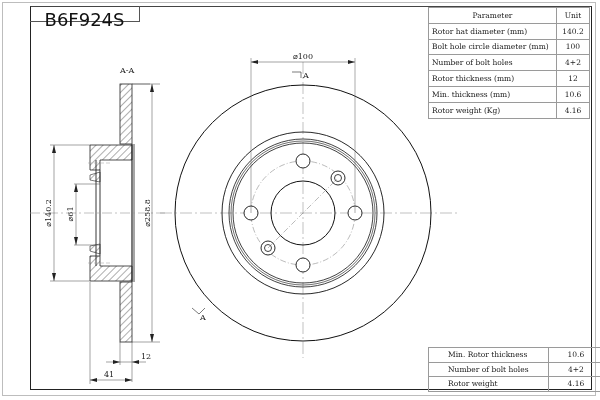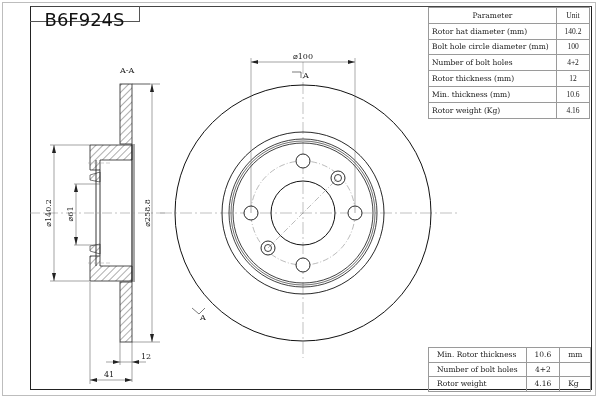--- a/index.html
+++ b/index.html
@@ -3,24 +3,24 @@
   <meta charset="utf-8">
   <style>
     html, body { margin: 0; padding: 0; background: #ffffff; }
     body { width: 600px; height: 400px; position: relative; overflow: hidden; font-family: "DejaVu Serif", serif; }
     .outer-frame { position: absolute; left: 2px; top: 2px; width: 594px; height: 394px; border: 1px solid #bdbdbd; box-sizing: border-box; }
     .inner-frame { position: absolute; left: 30px; top: 6px; width: 562px; height: 384px; border: 1px solid #222; border-top: 1px solid #444; box-sizing: border-box; }
     .title-box { position: absolute; left: 30px; top: 6px; width: 110px; height: 16px; border-right: 1px solid #555; border-bottom: 1px solid #555; box-sizing: border-box; font-family: "DejaVu Sans", sans-serif; font-size: 18px; line-height: 28px; text-align: center; color: #111; }
     svg.drawing { position: absolute; left: 0; top: 0; }
     .spec-table { position: absolute; left: 428px; top: 7px; width: 162px; border-collapse: collapse; font-family: "DejaVu Serif", serif; font-size: 7.5px; color: #222; }
     .spec-table td { border: 1px solid #9a9a9a; height: 14.8px; padding: 0 3px; white-space: nowrap; }
-    .spec-table td.val { text-align: center; width: 26px; font-family: Liberation Serif, serif; }
+    .spec-table td.val { text-align: center; width: 26px; }
     .spec-table td.hdr { text-align: center; }
     .sum-table { position: absolute; left: 428px; top: 347px; width: 162px; border-collapse: collapse; font-family: "DejaVu Serif", serif; font-size: 7.5px; color: #222; }
-    .sum-table td { border: 1px solid #9a9a9a; height: 13.5px; padding: 0 8px; white-space: nowrap; }
+    .sum-table td { border: 1px solid #9a9a9a; height: 13.5px; padding: 0 19px; white-space: nowrap; }
     .sum-table td.v { text-align: center; width: 28px; }
     .sum-table td.u { text-align: left; width: 34px; }
     .dim-text { font-family: "DejaVu Serif", serif; font-size: 8px; fill: #222; }
   </style>
 </head>
 <body>
 
 <div class="outer-frame"></div>
 <div class="inner-frame"></div>
 <div class="title-box">B6F924S</div>

